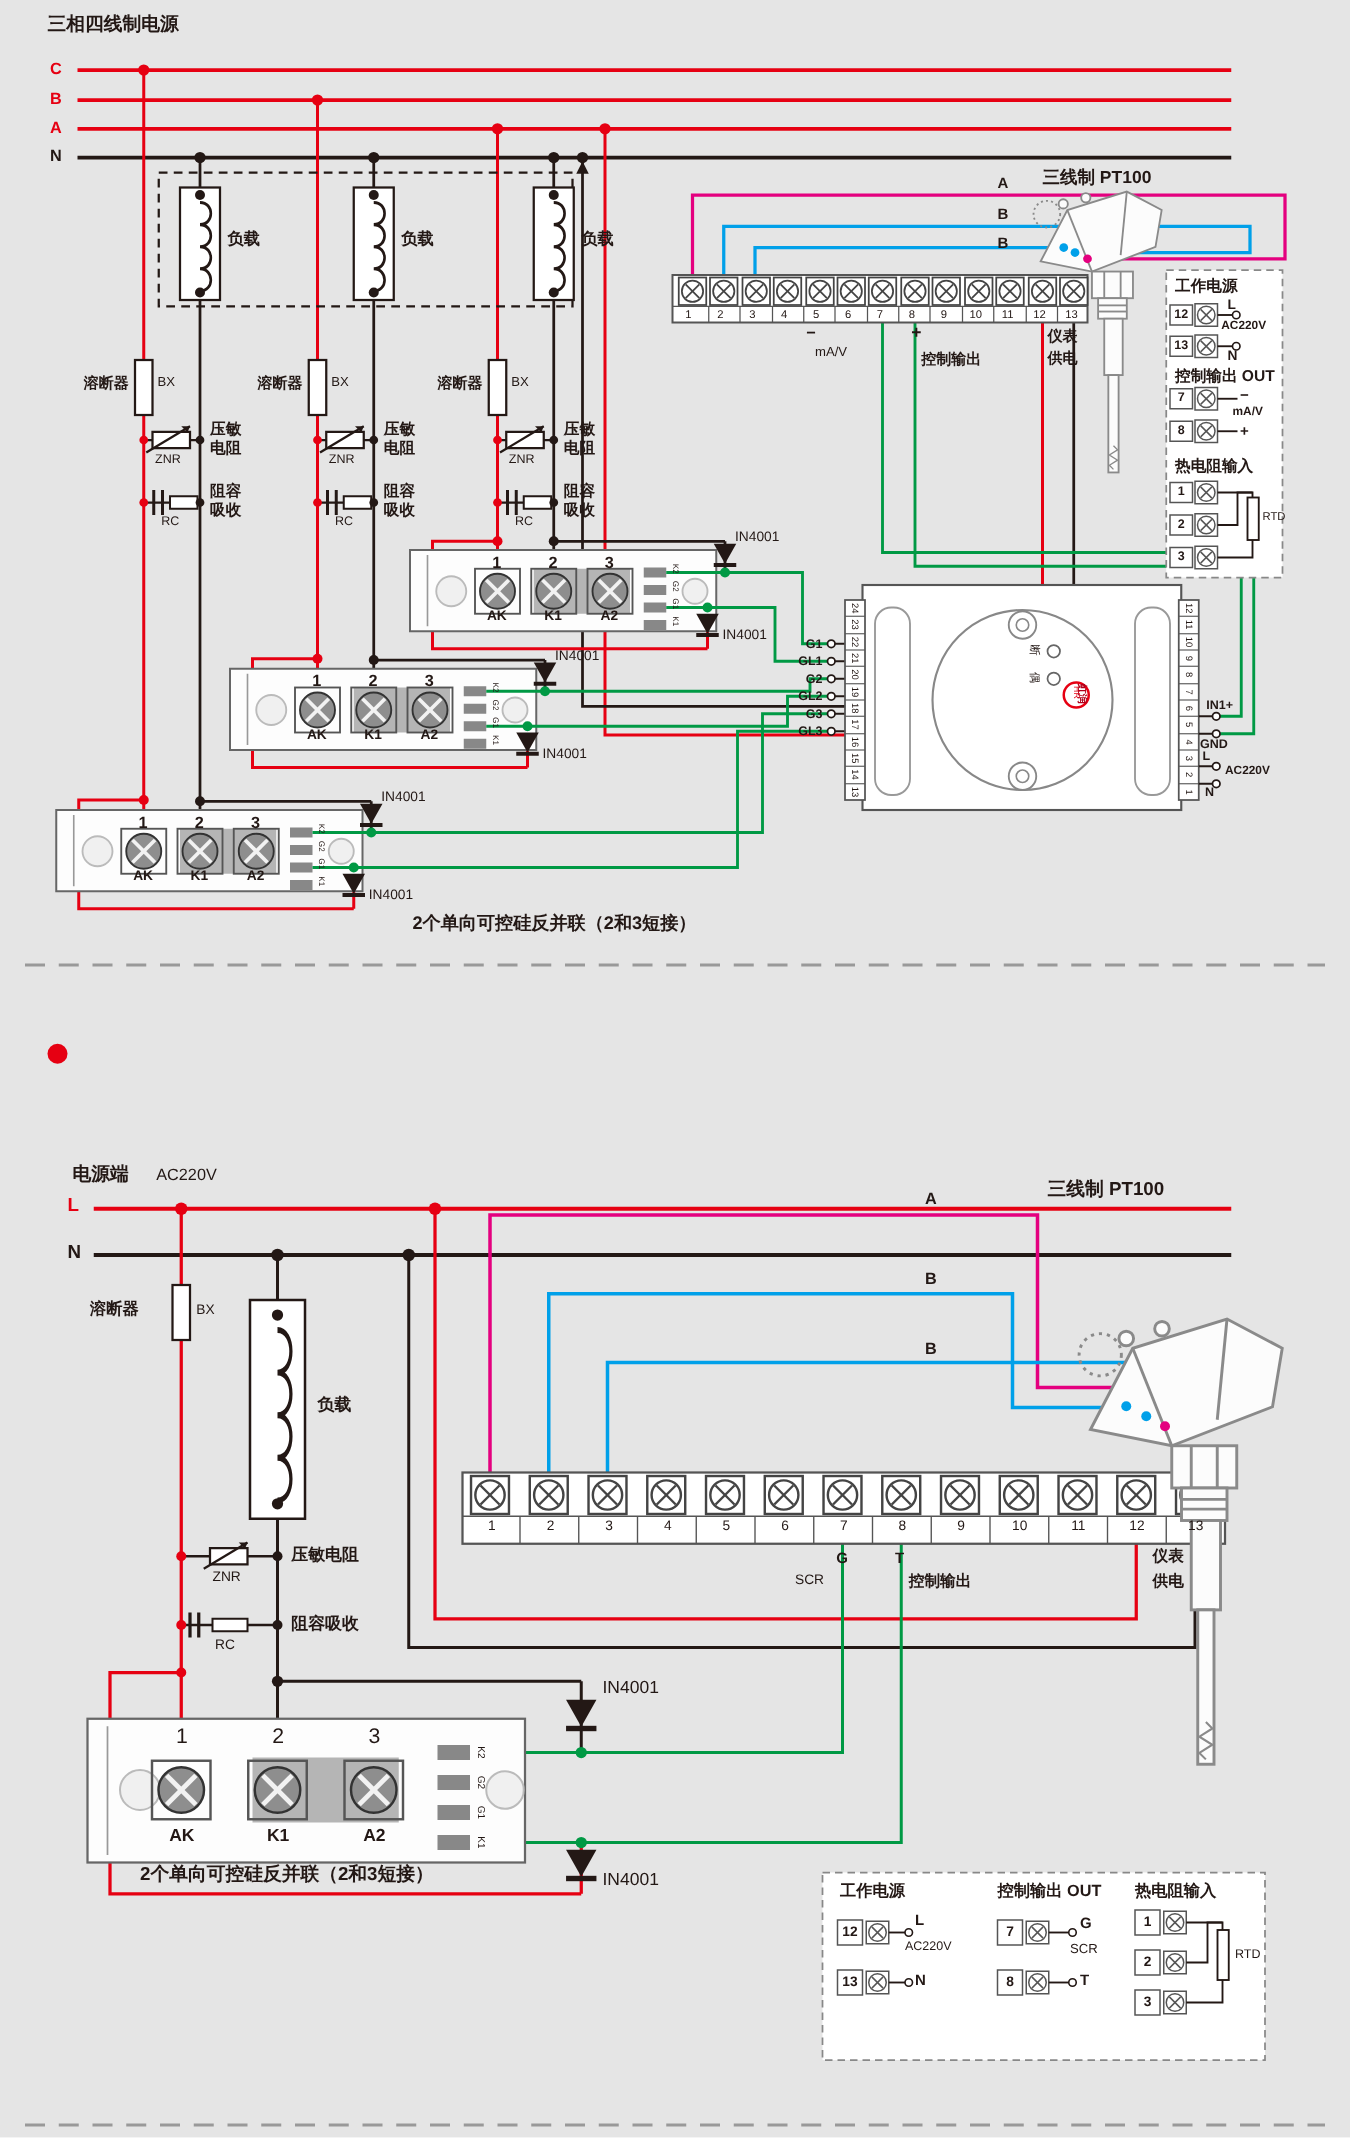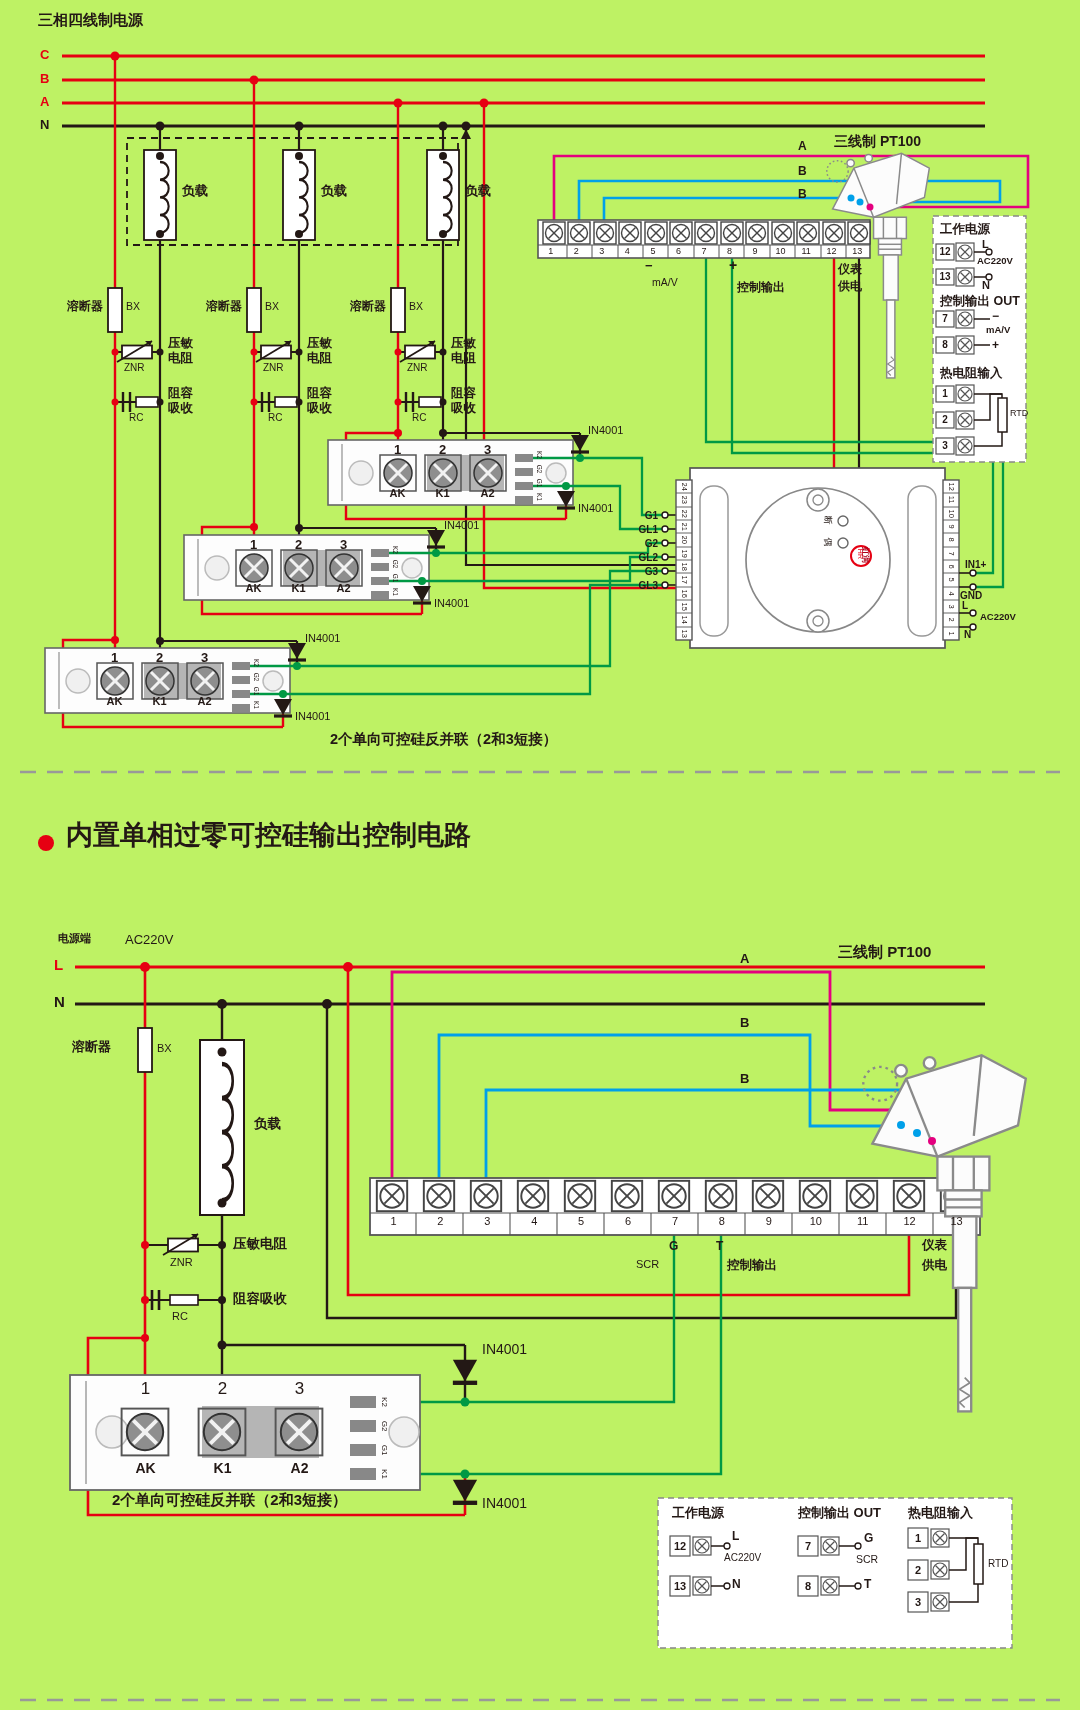--- a/index.html
+++ b/index.html
@@ -1,16 +1,16 @@
 <!DOCTYPE html>
 <html><head>
 <meta charset="utf-8">
 <style>
   html,body{margin:0;padding:0;background:#fff}
-  .page{position:relative;width:1080px;height:1710px;background:#bef264;
+  .page{position:relative;width:1080px;height:1710px;background:#e5e5e5;
         font-family:"Liberation Sans","DejaVu Sans",sans-serif;color:#231815;overflow:hidden}
   .page svg{position:absolute;left:0;top:0}
   .L{position:absolute;white-space:nowrap;line-height:1.12}
   .b{font-weight:bold}
   .red{color:#e60012}
   .w2{width:30px;white-space:normal;word-break:break-all;line-height:1.18}
   .frow{position:absolute;display:flex}
   .frow>span{flex:1;text-align:center}
   .fcol{position:absolute;display:flex;flex-direction:column}
   .fcol>span{flex:1;display:flex;align-items:center;justify-content:center}
@@ -753,23 +753,22 @@
 <div class="frow b" style="left:936px;top:414px;width:18px;font-size:10px">
       <span>2</span>
     </div>
 <div class="frow b" style="left:936px;top:440px;width:18px;font-size:10px">
       <span>3</span>
     </div>
 <div class="L" style="left:1010px;top:408px;font-size:9px">RTD</div>
 
 <div class="L b" style="left:330px;top:731px;font-size:14.5px">2个单向可控硅反并联（2和3短接）</div>
 
-<div class="L b" style="left:66px;top:820px;font-size:27px">内置单相过零可控硅输出控制电路</div>
-
-<div class="L b" style="left:58px;top:932px;font-size:11px">电源端</div>
+
+<div class="L b" style="left:58px;top:932px;font-size:15px">电源端</div>
 <div class="L" style="left:125px;top:933px;font-size:13px">AC220V</div>
 <div class="L b red" style="left:54px;top:957px;font-size:15px">L</div>
 <div class="L b" style="left:54px;top:994px;font-size:15px">N</div>
 <div class="L b" style="left:72px;top:1040px;font-size:13px">溶断器</div>
 <div class="L" style="left:157px;top:1042px;font-size:11px">BX</div>
 <div class="L b" style="left:254px;top:1116px;font-size:13.5px">负载</div>
 <div class="L b" style="left:233px;top:1236px;font-size:13.5px">压敏电阻</div>
 <div class="L" style="left:170px;top:1256px;font-size:11px">ZNR</div>
 <div class="L b" style="left:233px;top:1291px;font-size:13.5px">阻容吸收</div>
 <div class="L" style="left:172px;top:1310px;font-size:11px">RC</div>

